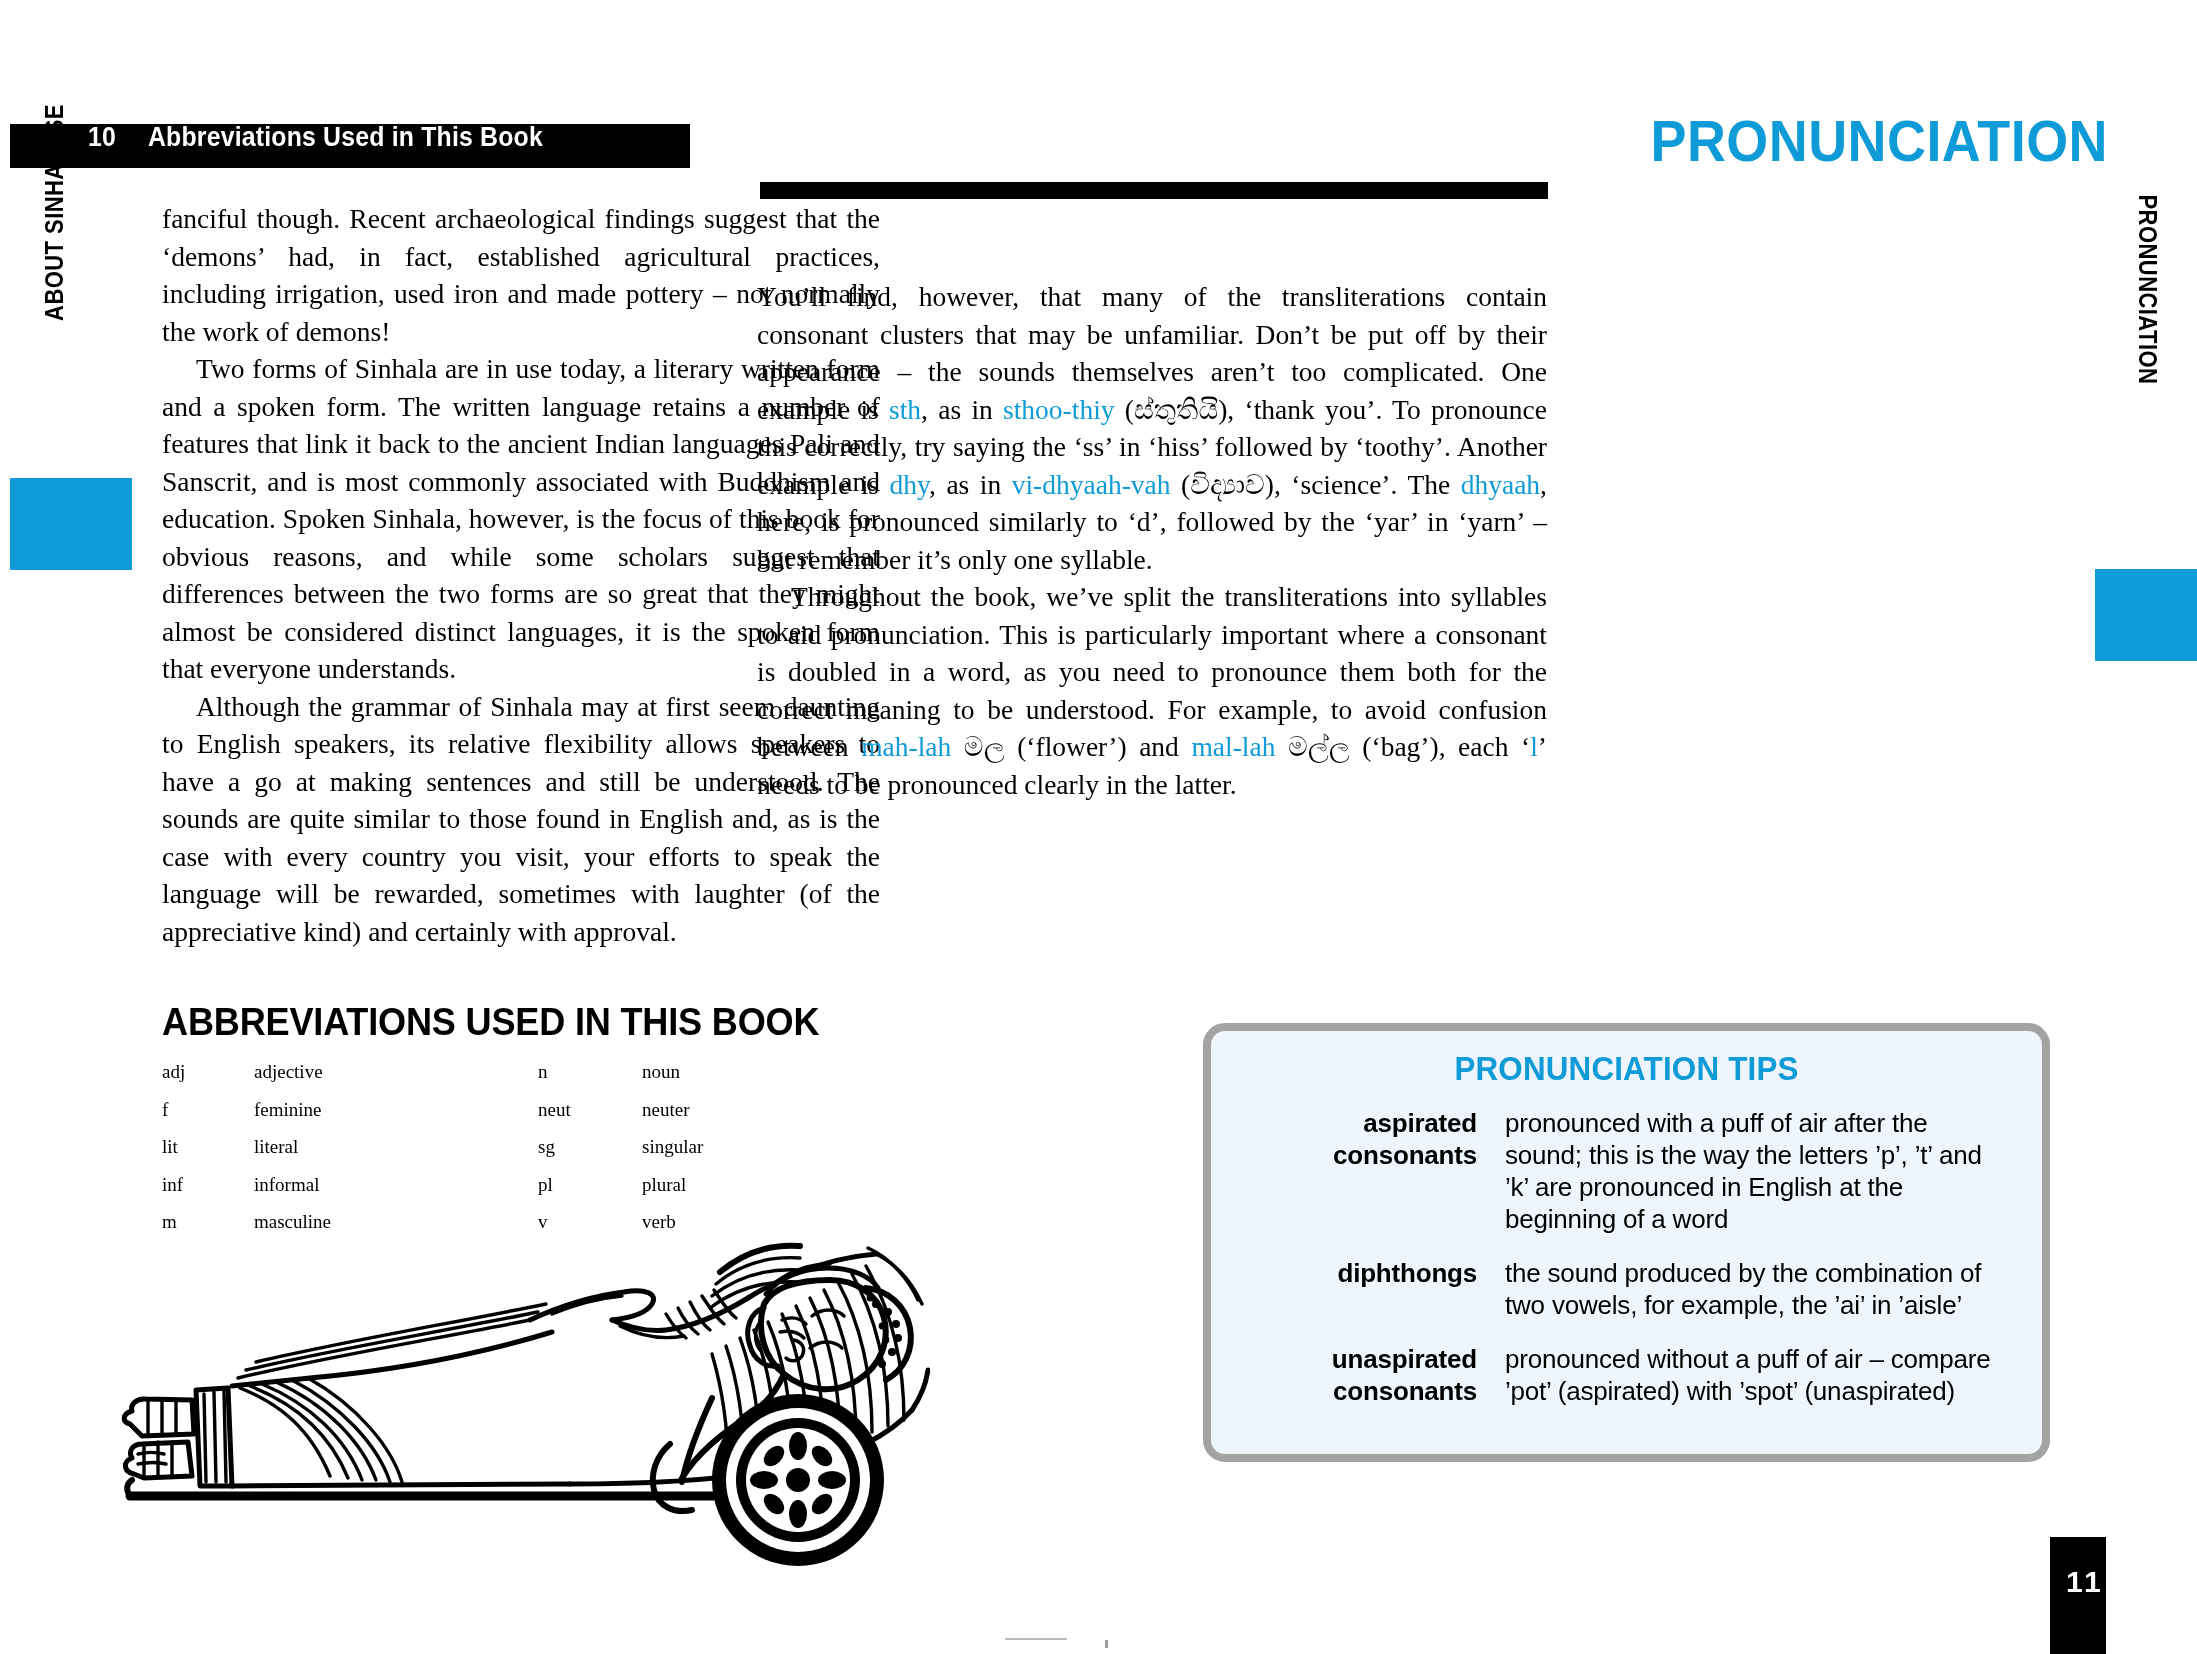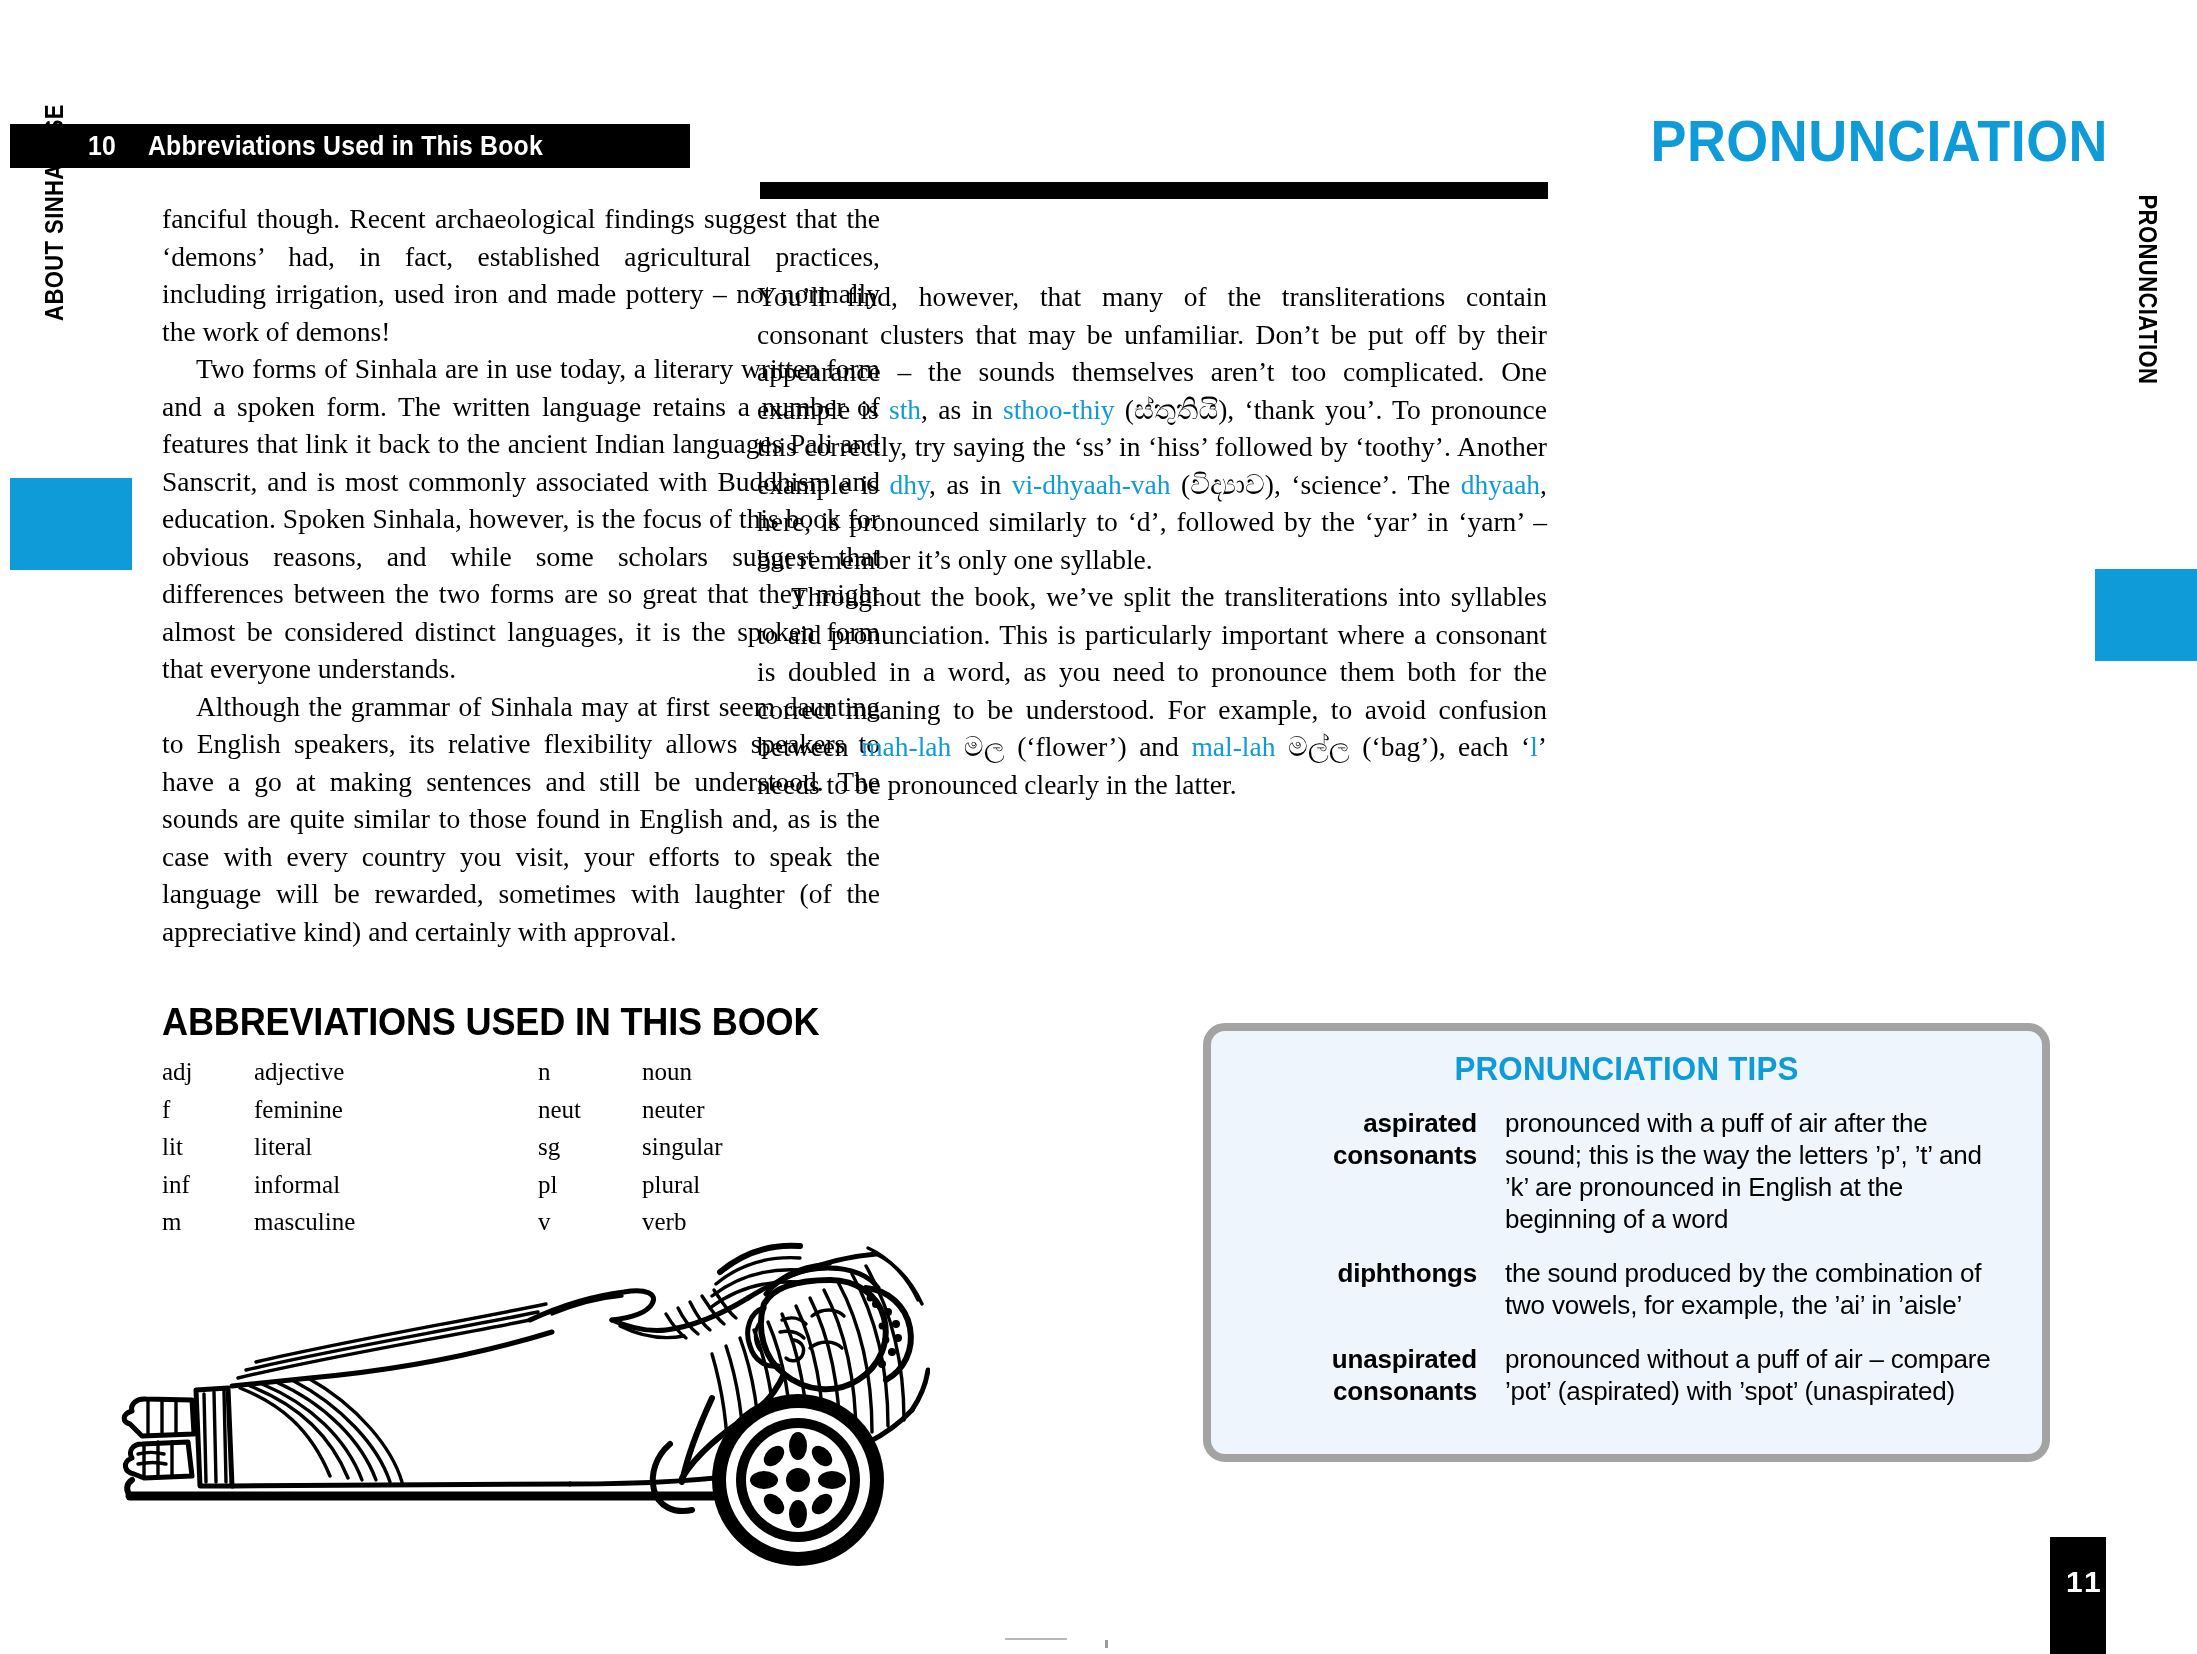--- a/index.html
+++ b/index.html
@@ -23,21 +23,20 @@
     left: 0; top: 0;
     width: 1098px; height: 1654px;
   }
 
   #running-head-bar {
     position: absolute;
     left: 10px; top: 124px;
     width: 680px; height: 44px;
     background: #000000;
     display: flex;
-    align-items: center;
     gap: 30px;
     padding-left: 78px;
     box-sizing: border-box;
   }
   #running-head-bar .folio,
   #running-head-bar .rh-title {
     color: #ffffff;
     font-family: "Liberation Sans", sans-serif;
     font-weight: bold;
     font-size: 27px;
@@ -98,21 +97,21 @@
     transform-origin: left center;
     white-space: nowrap;
   }
 
   #abbrev-table {
     position: absolute;
     left: 162px; top: 1053px;
     width: 720px;
     border-collapse: collapse;
     font-family: "Liberation Serif", serif;
-    font-size: 25px;
+    font-size: 19px;
     line-height: 37.5px;
   }
   #abbrev-table td { padding: 0; vertical-align: top; }
   #abbrev-table td.c1 { width: 92px; }
   #abbrev-table td.c2 { width: 284px; }
   #abbrev-table td.c3 { width: 104px; }
   #abbrev-table td.c4 { width: auto; }
 
   #buddha-illustration {
     position: absolute;

